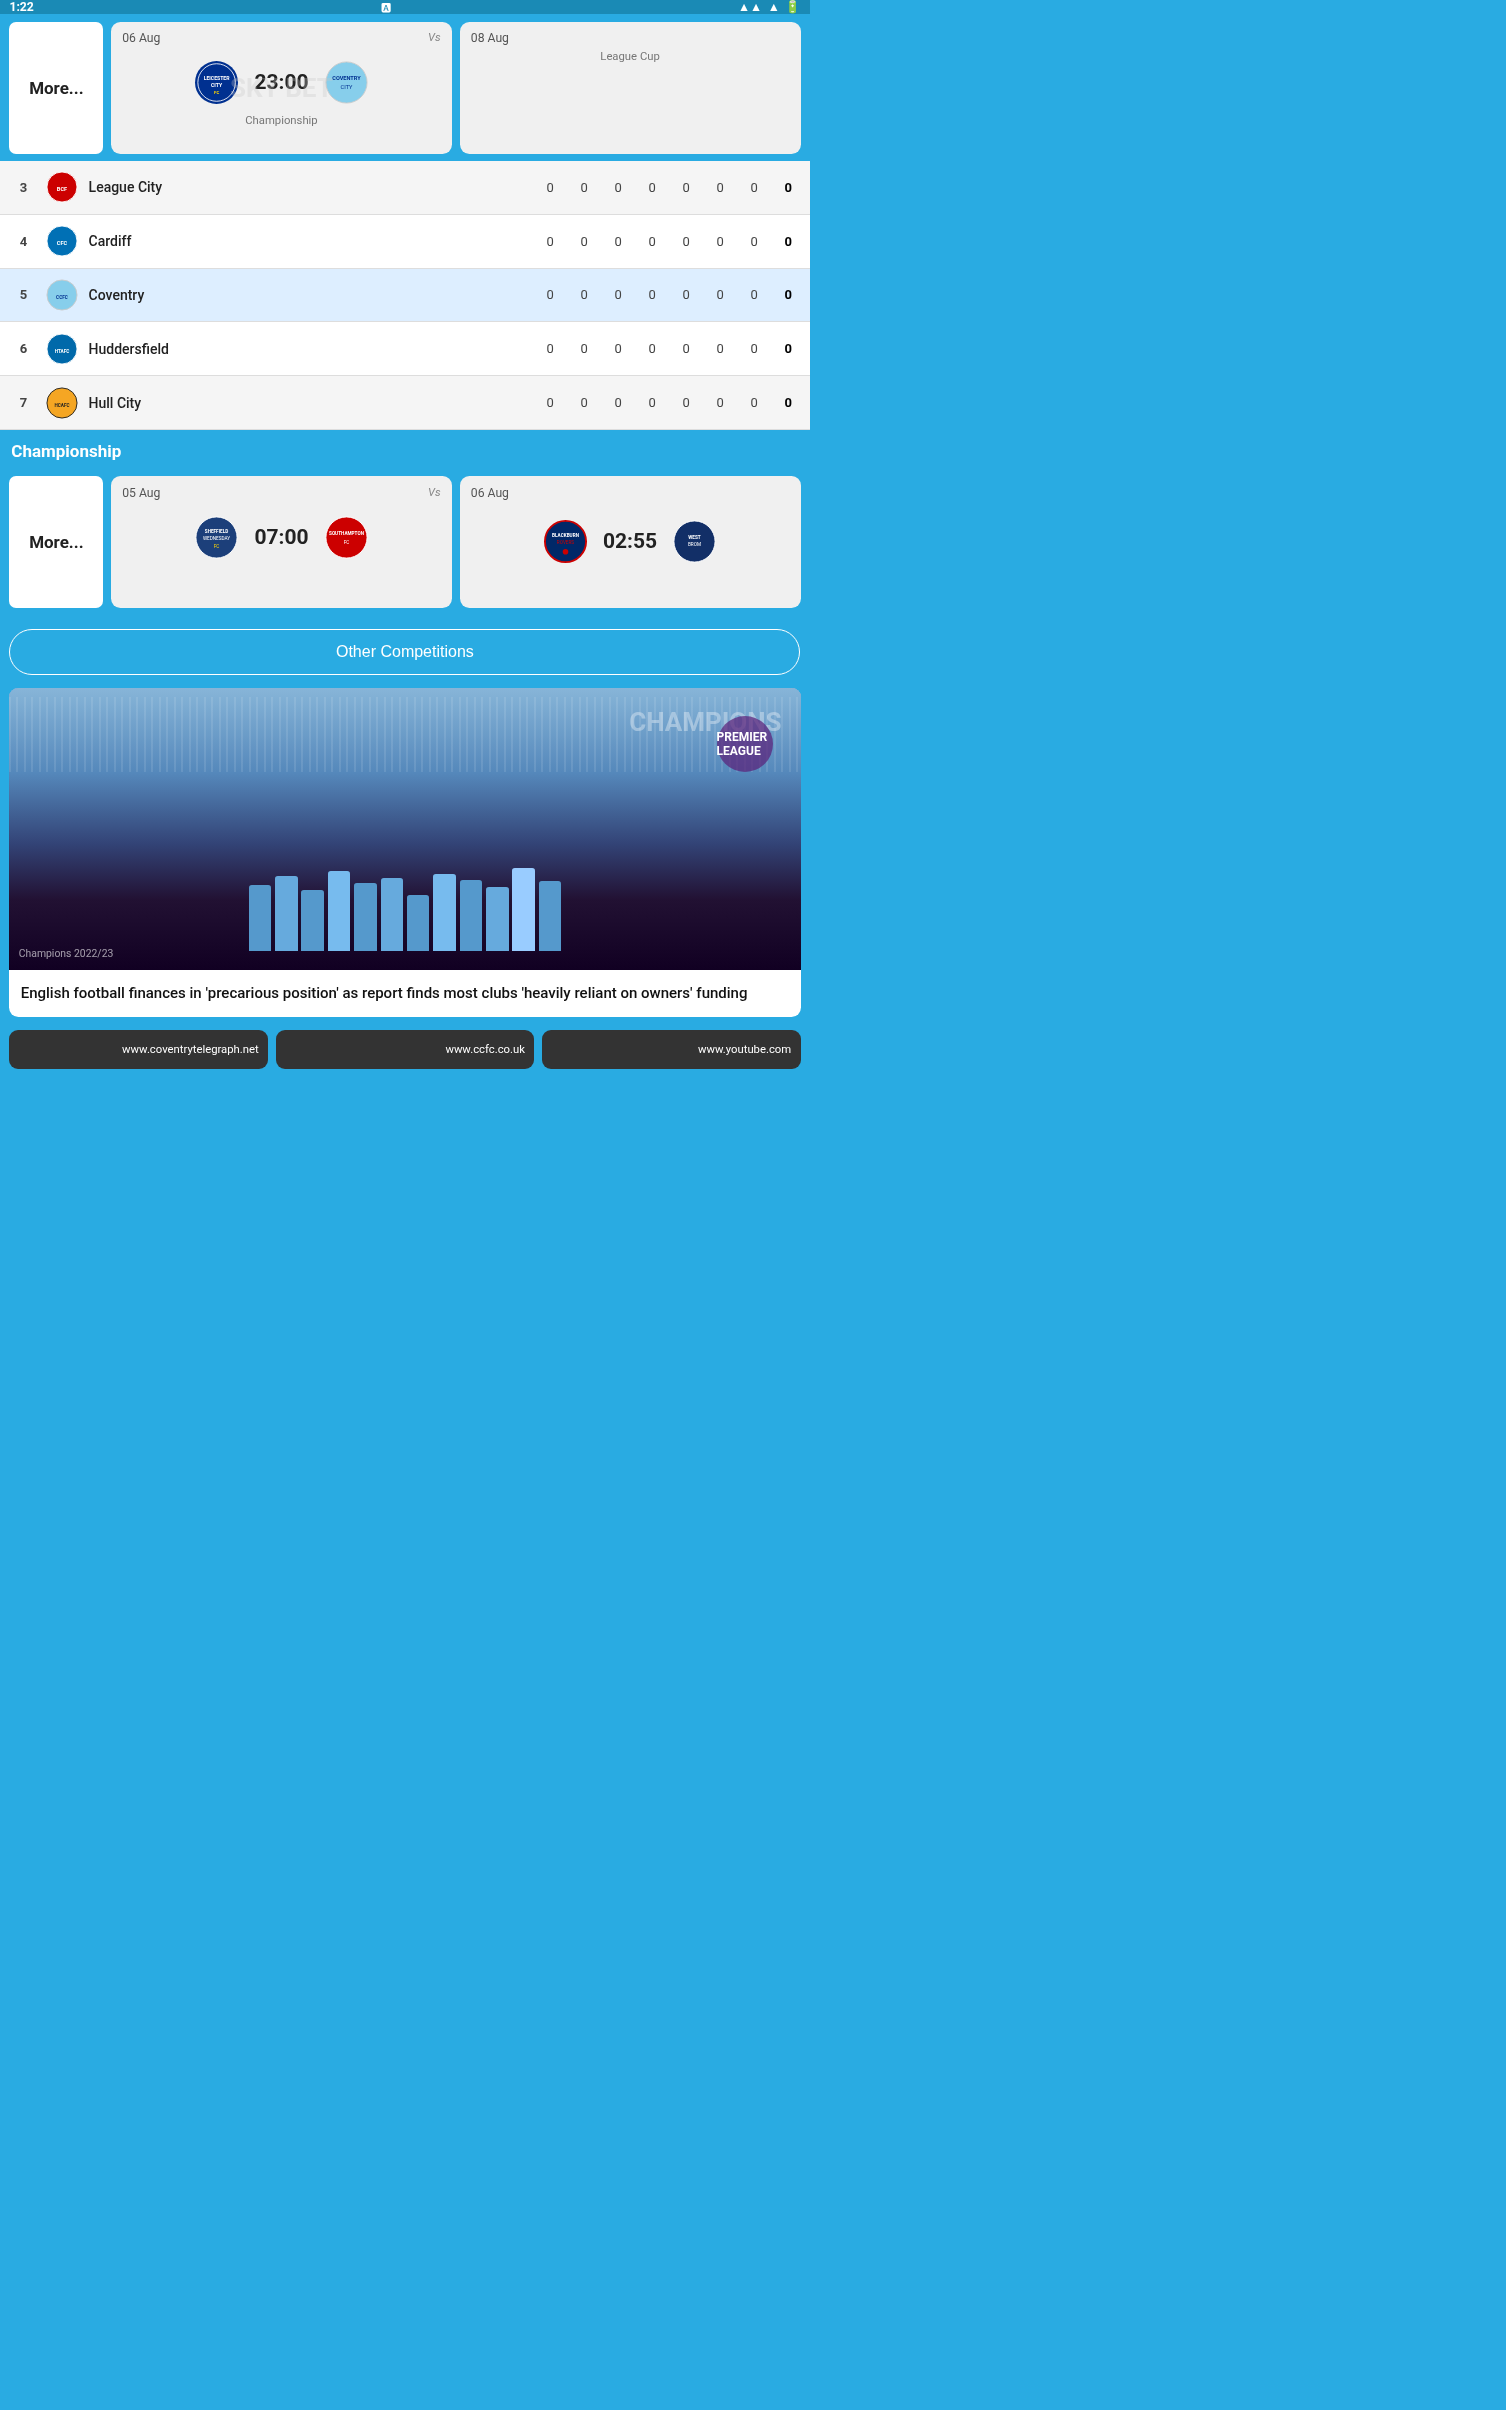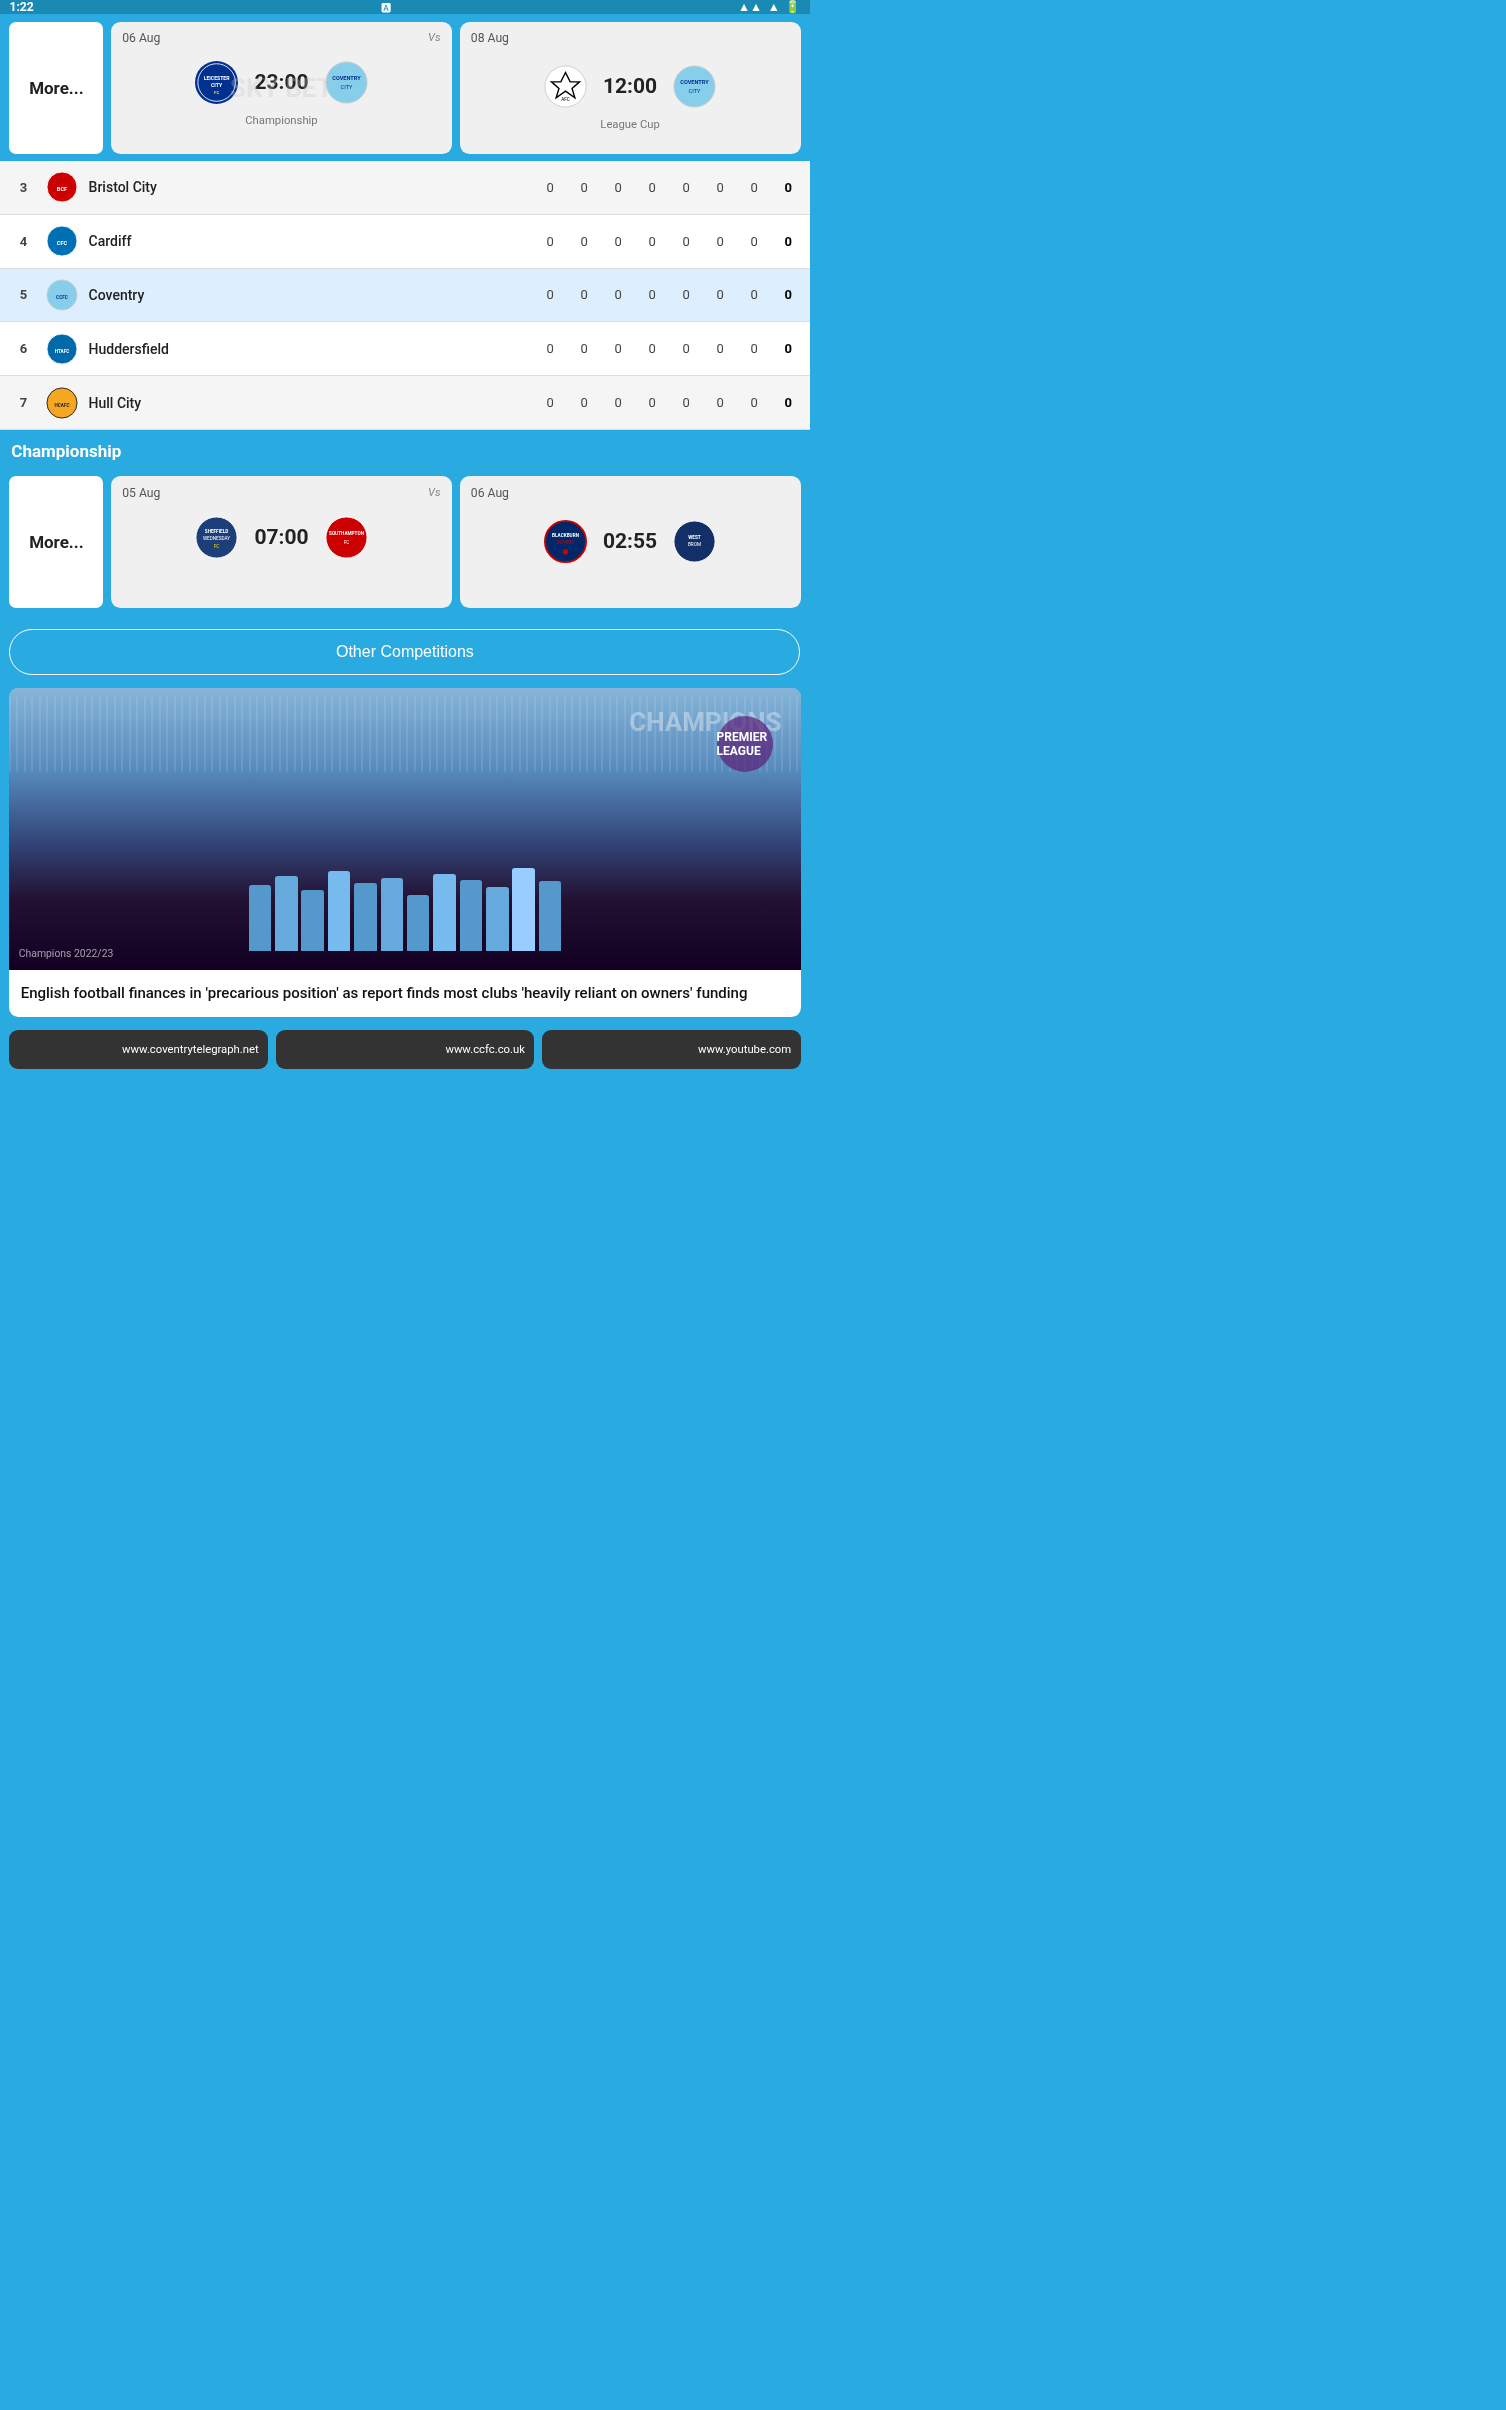--- a/index.html
+++ b/index.html
@@ -361,54 +361,37 @@
             <text x="23" y="20" text-anchor="middle" fill="#003090" font-size="6" font-weight="bold">COVENTRY</text>
             <text x="23" y="30" text-anchor="middle" fill="#003090" font-size="6">CITY</text>
           </svg>
         </div>
       </div>
       <div class="match-competition">Championship</div>
     </div>
 
     <div class="match-card">
       <div class="match-card-date">08 Aug</div>
-      <div class="match-teams" style="margin-top:17px;">
-        <div class="team-logo">
-          <svg width="43" height="43" viewBox="0 0 46 46" style="font-size:28px">
-            <circle cx="23" cy="23" r="22" fill="#fff" stroke="#ccc" stroke-width="1"></circle>
-            <polygon points="23,8 28,18 38,18 30,25 33,35 23,28 13,35 16,25 8,18 18,18" fill="none" stroke="#000" stroke-width="1.5"></polygon>
-            <text x="23" y="38" text-anchor="middle" fill="#000" font-size="5">AFC</text>
-          </svg>
-        </div>
-        <div class="match-time">12:00</div>
-        <div class="team-logo">
-          <svg width="43" height="43" viewBox="0 0 46 46" style="font-size:28px">
-            <circle cx="23" cy="23" r="22" fill="#87CEEB" stroke="#ccc" stroke-width="1"></circle>
-            <text x="23" y="20" text-anchor="middle" fill="#003090" font-size="6" font-weight="bold">COVENTRY</text>
-            <text x="23" y="30" text-anchor="middle" fill="#003090" font-size="6">CITY</text>
-          </svg>
-        </div>
-      </div>
       <div class="match-competition">League Cup</div>
     </div>
 
   </div>
 </div>
 
 <div class="table-section">
 
   <div class="table-row">
     <span class="row-pos">3</span>
     <div class="row-logo">
       <svg width="32" height="32" viewBox="0 0 34 34" style="font-size:22px">
         <circle cx="17" cy="17" r="16" fill="#CC0000" stroke="#fff" stroke-width="1"></circle>
         <text x="17" y="21" text-anchor="middle" fill="white" font-size="6" font-weight="bold">BCF</text>
       </svg>
     </div>
-    <span class="row-name">Bristol City</span>
+    <span class="row-name">League City</span>
     <div class="row-stats">
       <span class="row-stat">0</span>
       <span class="row-stat">0</span>
       <span class="row-stat">0</span>
       <span class="row-stat">0</span>
       <span class="row-stat">0</span>
       <span class="row-stat">0</span>
       <span class="row-stat">0</span>
       <span class="row-stat bold">0</span>
     </div>

